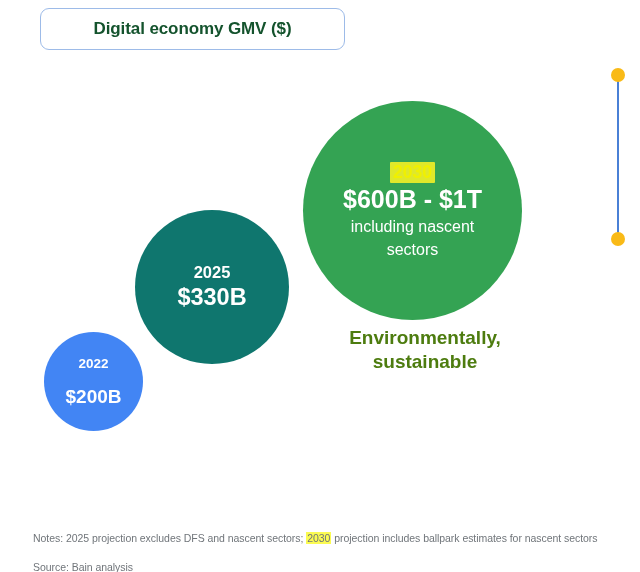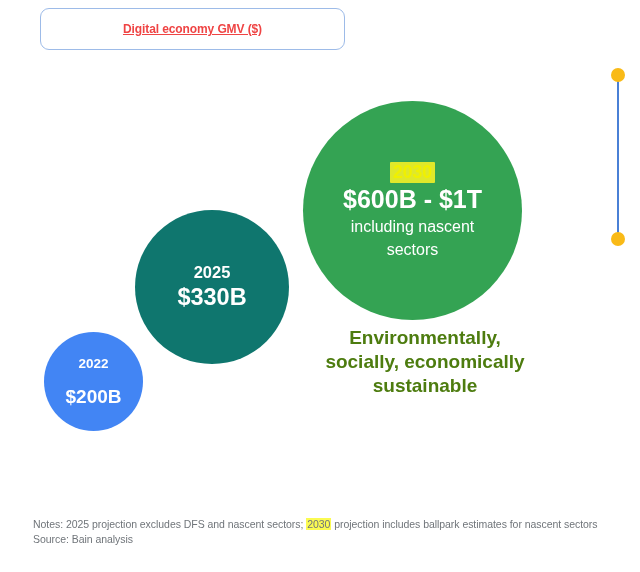--- a/index.html
+++ b/index.html
@@ -28,26 +28,25 @@
     height: 42px;
     box-sizing: border-box;
     border: 1.5px solid #9dbbe8;
     border-radius: 9px;
     background: #ffffff;
     display: flex;
     align-items: center;
     justify-content: center;
   }
   .title-pill-text {
-    font-size: 12px;
-    font-weight: bold;
-    color: #ef4444;
+    font-size: 17px;
+    font-weight: bold;
+    color: #14532d;
     letter-spacing: -0.1px;
     white-space: nowrap;
-    text-decoration: underline;
   }
 
   
   .bubble {
     position: absolute;
     border-radius: 50%;
     display: flex;
     flex-direction: column;
     align-items: center;
     justify-content: center;
@@ -165,21 +164,21 @@
     line-height: 1.42;
     color: #70757a;
     letter-spacing: -0.05px;
     white-space: nowrap;
   }
   .footnotes .hl {
     background: #fbfb52;
     color: #70757a;
     padding: 0 1px;
   }
-  .footnotes .line { display: block; }
+  .footnotes .line { display: block; margin-top: 14px; }
 </style>
 </head>
 <body>
 
 <div id="slide">
 
   <div class="title-pill">
     <span class="title-pill-text">Digital economy GMV ($)</span>
   </div>
 
@@ -195,21 +194,20 @@
 
   <div class="bubble" id="bubble-2030">
     <span class="bubble-year"><span class="hl-year">2030</span></span>
     <span class="bubble-value">$600B - $1T</span>
     <span class="bubble-sub">including nascent</span>
     <span class="bubble-sub">sectors</span>
   </div>
 
   <div class="sustain-caption">
     <div>Environmentally,</div>
-    <div>socially, economically</div>
     <div>sustainable</div>
   </div>
 
   <div class="edge-slider">
     <div class="track"></div>
     <div class="handle handle-top"></div>
     <div class="handle handle-bottom"></div>
   </div>
 
   <div class="footnotes">

